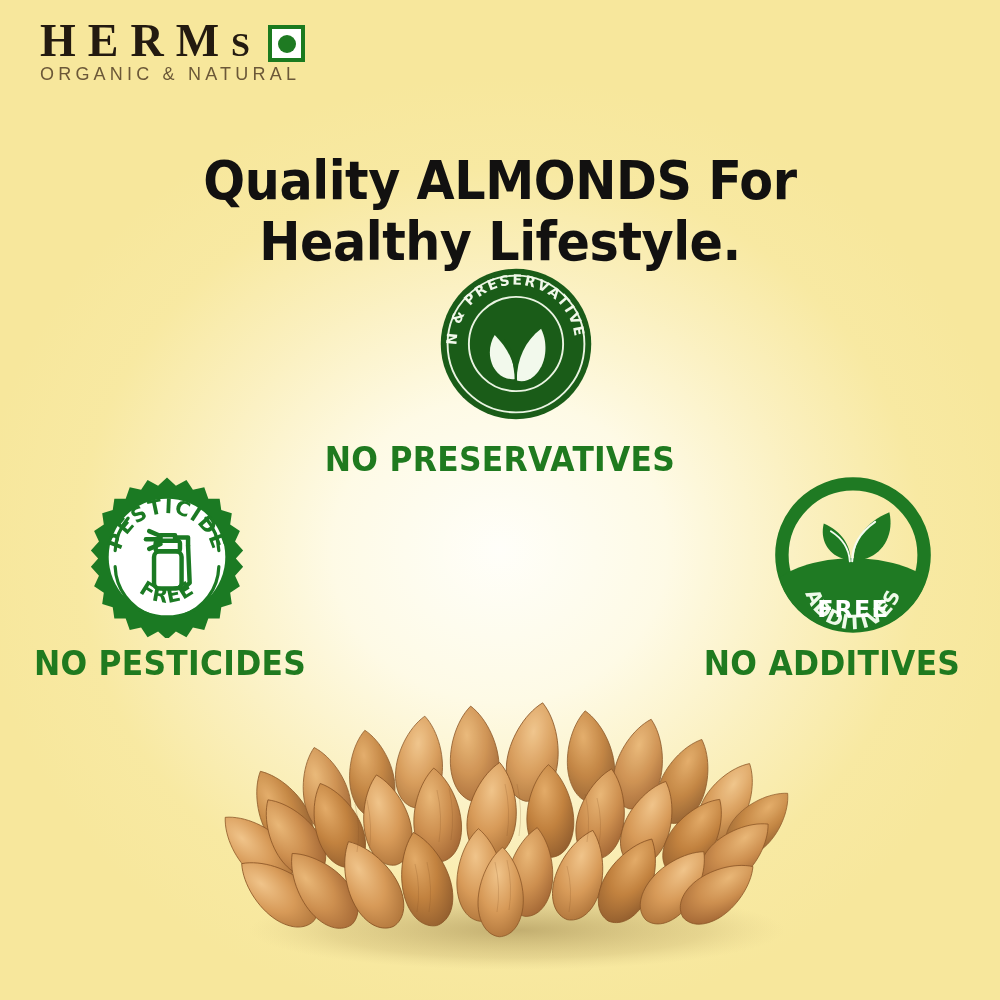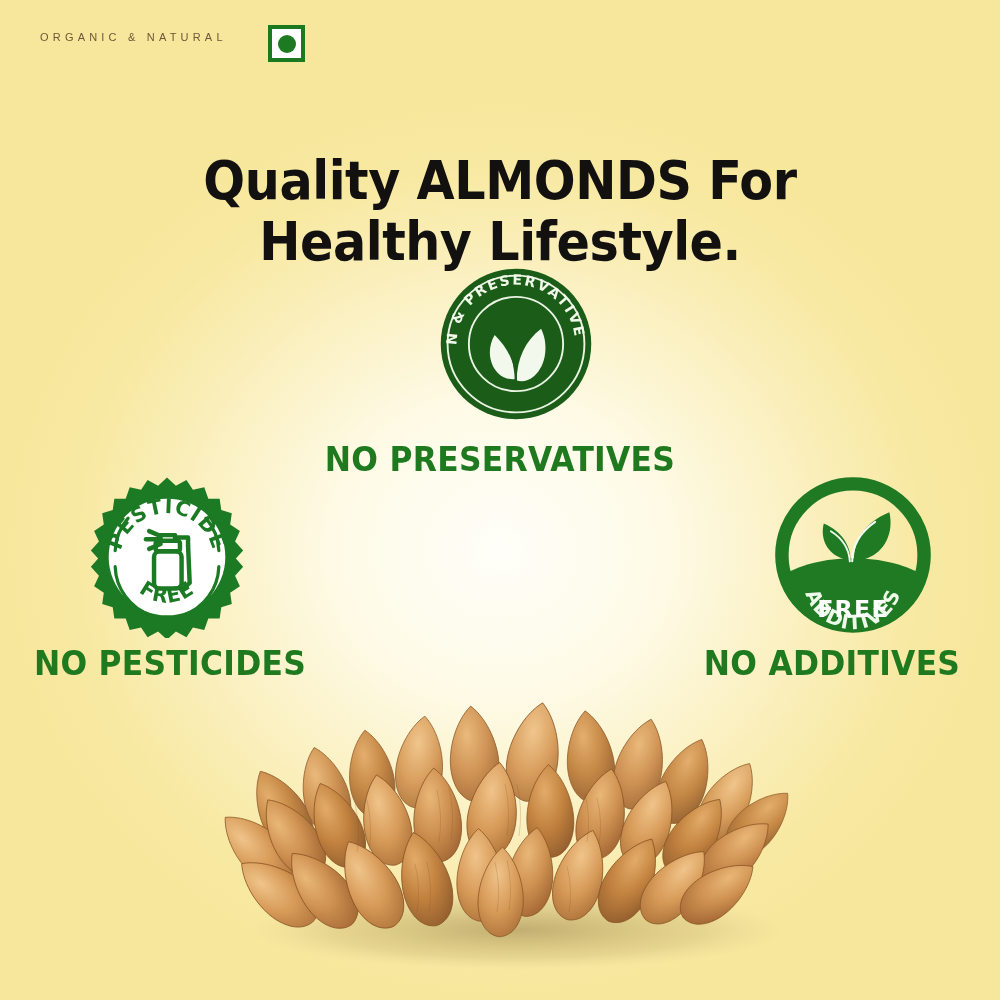--- a/index.html
+++ b/index.html
@@ -56,23 +56,22 @@
     letter-spacing: 12px;
     color: #231a10;
     line-height: 1;
     white-space: nowrap;
   }
   #logo-wordmark .small-s {
     font-size: 34px;
     letter-spacing: 0;
   }
   #logo-tagline {
-    margin-top: 13px;
     font-family: "Liberation Sans", sans-serif;
-    font-size: 11px;
+    font-size: 18px;
     letter-spacing: 4.2px;
     color: #6b5838;
     white-space: nowrap;
   }
   #veg-mark {
     position: absolute;
     left: 228px;
     top: 7px;
     width: 37px;
     height: 37px;
@@ -146,20 +145,21 @@
 </style>
 </head>
 <body>
 
 <div id="canvas">
 
   <div id="bg-base"></div>
   <div id="bg-glow"></div>
 
   <div id="logo-block">
+    <div id="logo-wordmark"><span>HERM</span><span class="small-s">S</span></div>
     <div id="logo-tagline">ORGANIC &amp; NATURAL</div>
     <div id="veg-mark">
       <div class="dot"></div>
     </div>
   </div>
 
   <h1 id="headline">
     <span class="line">Quality ALMONDS For</span>
     <span class="line">Healthy Lifestyle.</span>
   </h1>

